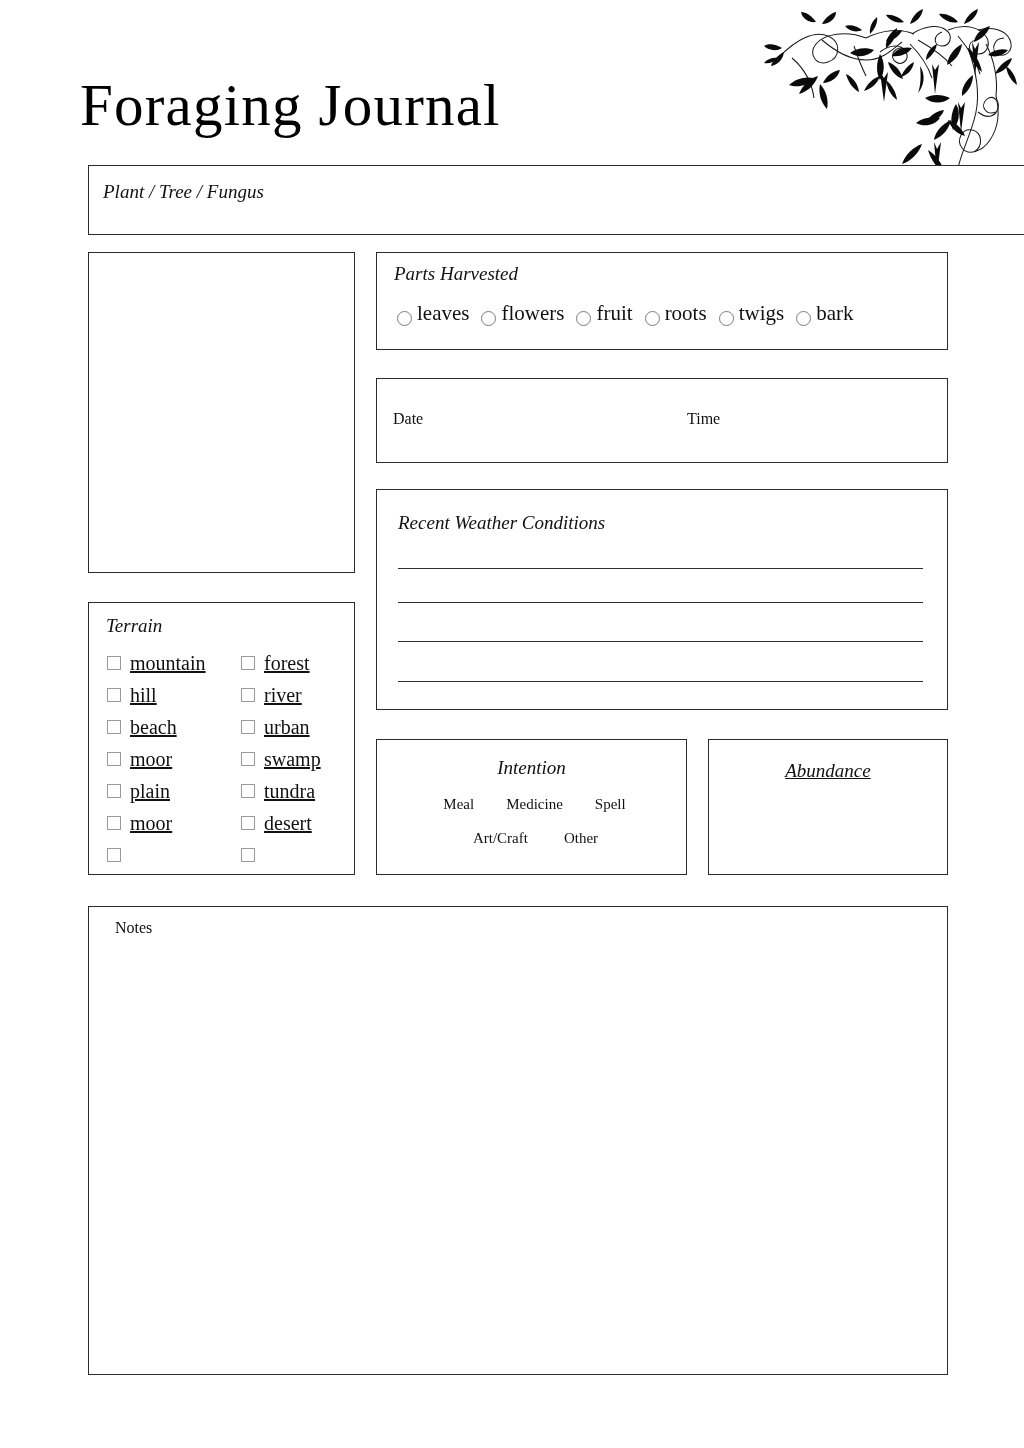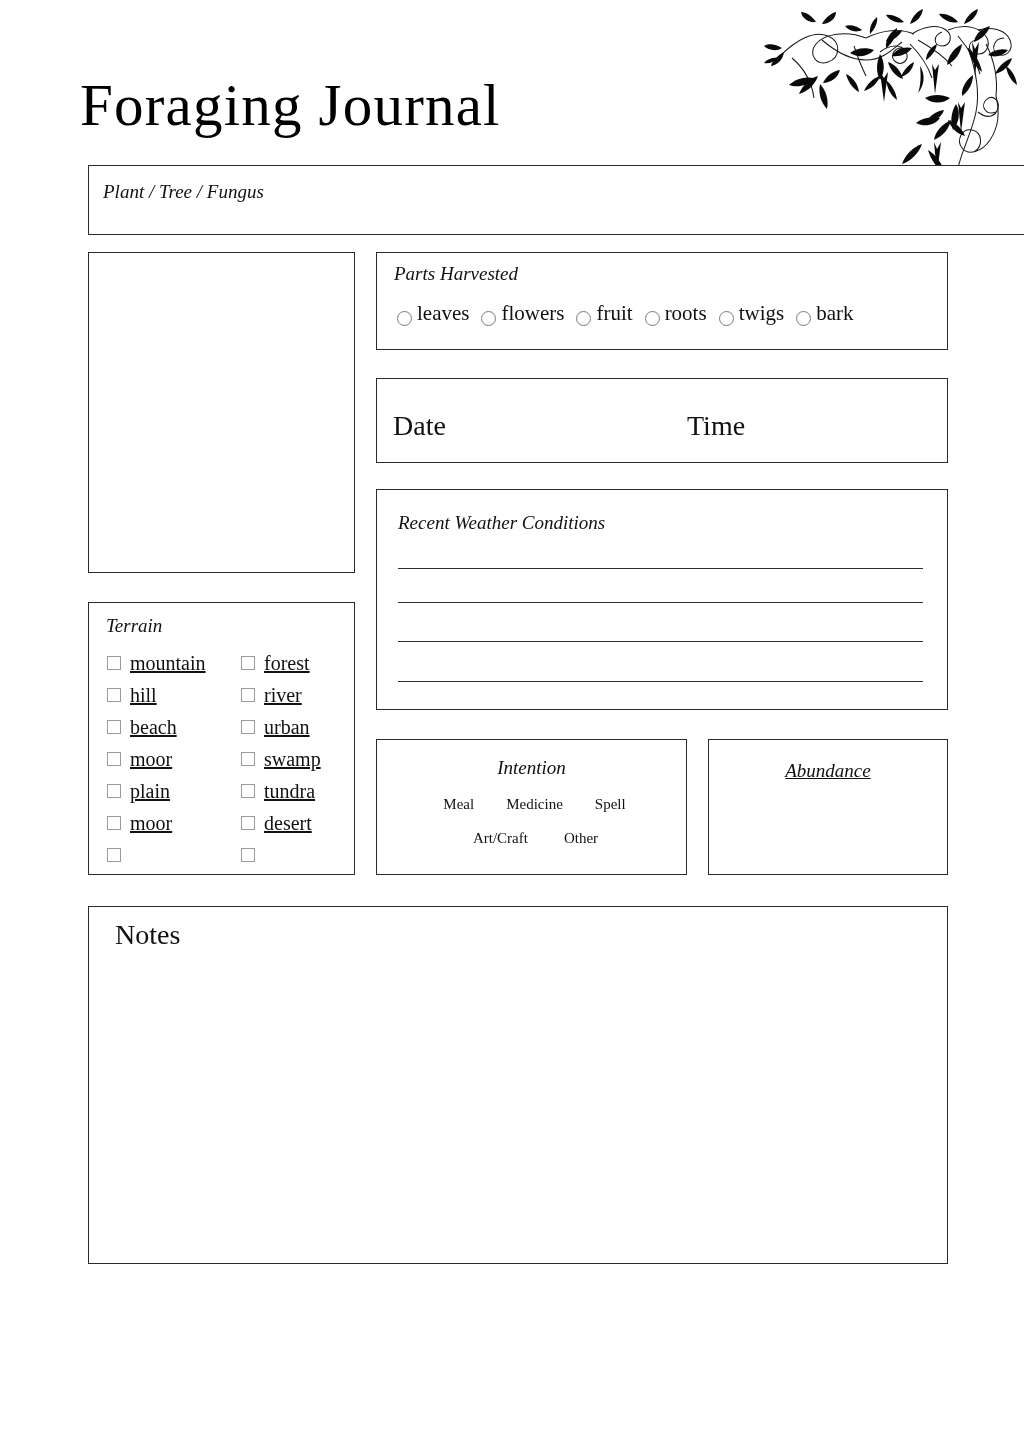--- a/index.html
+++ b/index.html
@@ -47,21 +47,21 @@
     background: #fff;
   }
 
   .field-label-italic {
     font-style: italic;
     font-size: 19px;
     color: #111;
     white-space: nowrap;
   }
   .field-label-plain {
-    font-size: 28px;
+    font-size: 16px;
     color: #111;
     white-space: nowrap;
   }
 
   
   #name-box { left: 88px; top: 165px; width: 1015px; height: 70px; }
   #name-box .field-label-italic {
     position: absolute; left: 14px; top: 15px;
   }
 
@@ -152,21 +152,21 @@
   #intention-row-2 { top: 90px; gap: 36px; padding-left: 8px; }
   .intent-opt { font-size: 15px; color: #111; white-space: nowrap; }
 
   
   #abundance-box { left: 708px; top: 739px; width: 240px; height: 136px; }
   #abundance-title {
     position: absolute; left: 0; right: 0; top: 20px; text-align: center; text-decoration: underline;
   }
 
   
-  #notes-box { left: 88px; top: 906px; width: 860px; height: 358px; }
+  #notes-box { left: 88px; top: 906px; width: 860px; height: 469px; }
   #notes-label { position: absolute; left: 26px; top: 12px; }
 </style>
 </head>
 <body>
 
 <svg id="corner-ornament" viewBox="0 0 262 232" xmlns="http://www.w3.org/2000/svg">
   <g fill="none" stroke="#1b1b1b" stroke-width="1.05">
     <path d="M18 56 C 34 40, 52 30, 66 36 C 80 42, 78 58, 66 62 C 54 66, 46 54, 54 44 C 62 34, 84 30, 104 38"></path>
     <path d="M30 58 C 44 70, 50 84, 52 98"></path>
     <path d="M60 40 C 74 52, 88 60, 104 60 C 120 60, 130 50, 140 42"></path>

